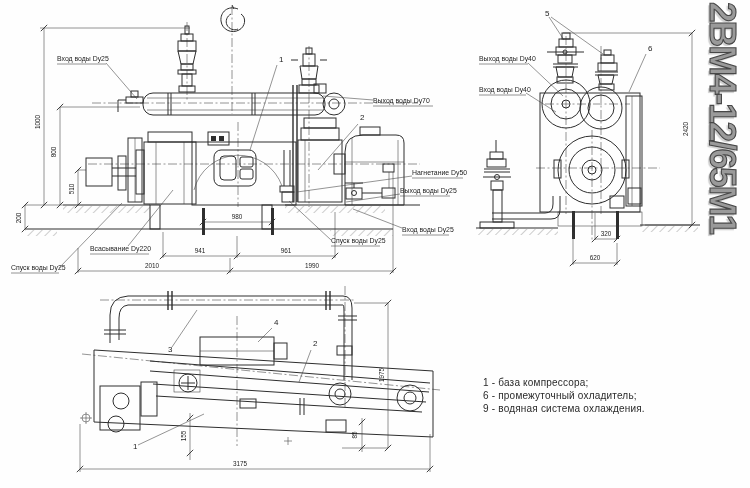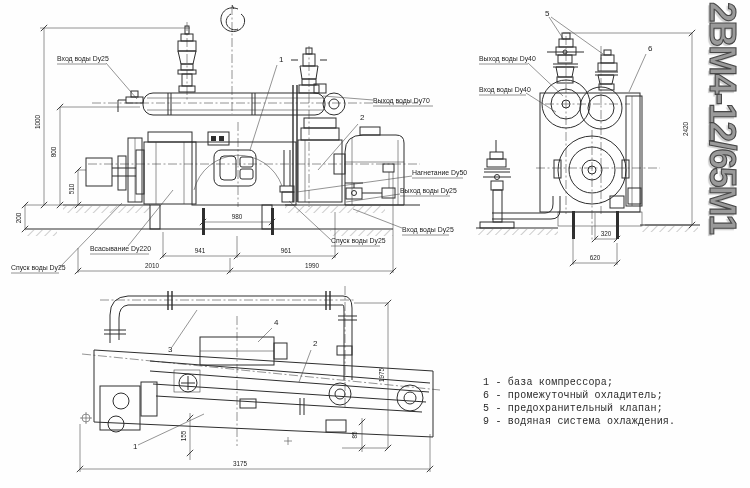--- a/index.html
+++ b/index.html
@@ -10,21 +10,21 @@
   .obj{stroke:#2e2e2e;stroke-width:1;fill:none;}
   .obj2{stroke:#2e2e2e;stroke-width:1.4;fill:none;}
   .thin{stroke:#3c3c3c;stroke-width:0.55;fill:none;}
   .cl{stroke:#3c3c3c;stroke-width:0.55;fill:none;stroke-dasharray:9 2.5 2 2.5;}
   .dimt{font-size:6.4px;}
   .lbl{font-size:6.9px;}
   .co{font-size:8px;}
   .solid{fill:#2e2e2e;stroke:none;}
   #legend{position:absolute;left:483px;top:377px;width:235px;color:#2a2a2a;
           font-size:10px;line-height:12.9px;letter-spacing:0.2px;}
-  #legend div{white-space:nowrap;font-family:Liberation Mono, monospace;}
+  #legend div{white-space:nowrap;}
   #title-vert{position:absolute;left:701px;top:2px;height:480px;
       writing-mode:vertical-rl;text-orientation:mixed;
       font-size:37px;font-weight:bold;letter-spacing:-2px;
       color:#9a9a9a;-webkit-text-stroke:1.1px #474747;
       text-shadow:2px 2px 1px #cfcfcf;}
 </style>
 </head>
 <body>
 
 <div id="stage">
@@ -374,19 +374,18 @@
       <path class="thin" d="M311,350 L299,382"></path>
       <text class="co" x="133" y="449">1</text>
       <path class="thin" d="M138,445 L204,414"></path>
     </g>
   </g>
 </svg>
 
 <div id="legend">
   <div>1 - база компрессора;</div>
   <div>6 - промежуточный охладитель;</div>
-  <div>5 - предохранительный клапан;</div>
   <div>9 - водяная система охлаждения.</div>
 </div>
 
 <div id="title-vert">2ВМ4-12/65М1</div>
 
 </div>
 
 </body></html>

